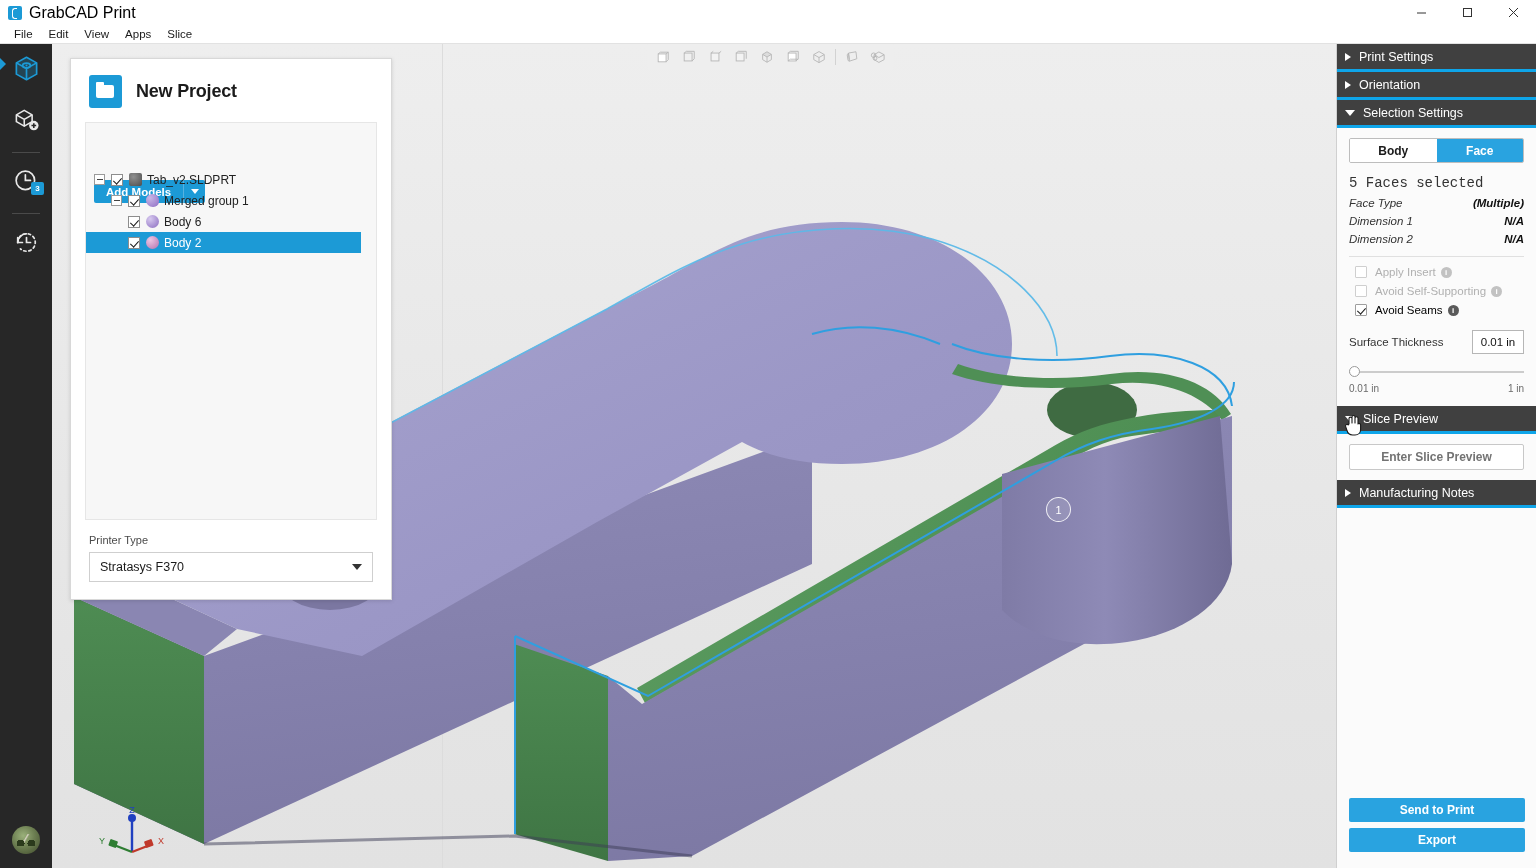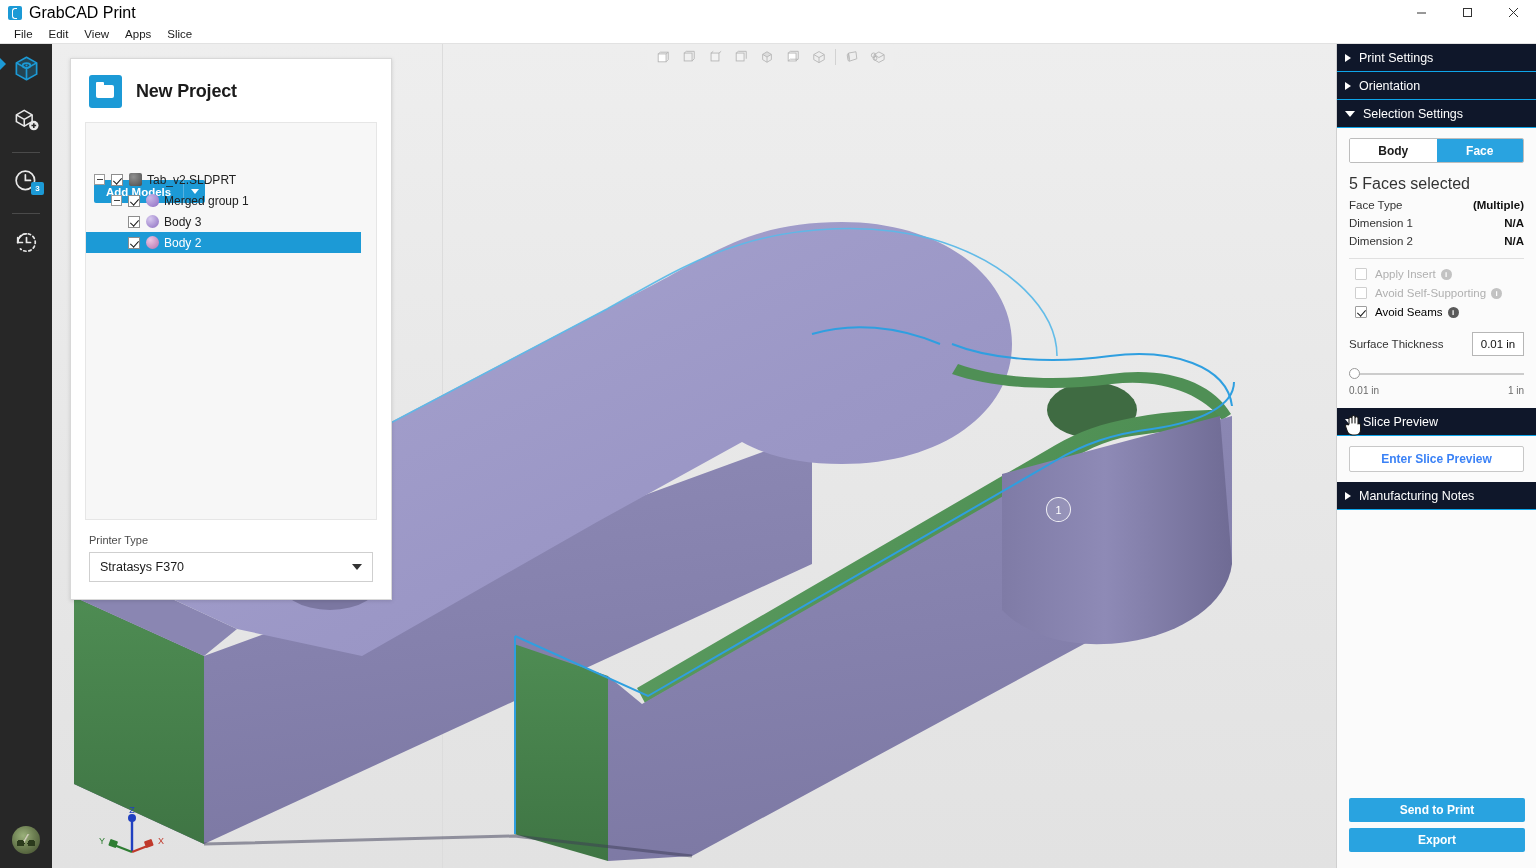--- a/index.html
+++ b/index.html
@@ -199,44 +199,44 @@
     background: rgba(255,255,255,.12);
     color: #fff; font-size: 11px; display: flex; align-items: center; justify-content: center;
   }
 
   
   .right-panel {
     position: absolute; right: 0; top: 44px; width: 200px; height: 824px;
     background: #fbfbfb; border-left: 1px solid #d0d0d0;
   }
   .sec-header {
-    height: 28px; background: #0f172a; color: #fff; font-size: 12.5px;
+    height: 28px; background: #404040; color: #fff; font-size: 12.5px;
     display: flex; align-items: center; padding-left: 8px;
-    border-bottom: 1px solid #0ea5e9;
+    border-bottom: 3px solid #0ea5e9;
   }
   .tri {
     width: 0; height: 0; margin-right: 8px; flex: none;
     border-top: 4.5px solid transparent; border-bottom: 4.5px solid transparent;
     border-left: 6px solid #fff;
   }
   .tri.open {
     border-left: 5px solid transparent; border-right: 5px solid transparent;
     border-top: 6px solid #fff; border-bottom: none;
   }
   .sec-body { background: #fbfbfb; padding: 10px 12px 12px 12px; }
 
   .seg { display: flex; height: 25px; border: 1px solid #bdbdbd; border-radius: 2px; overflow: hidden; }
   .seg-item {
     flex: 1; display: flex; align-items: center; justify-content: center;
     font-size: 12px; font-weight: bold; background: #fff; color: #1a1a1a;
   }
   .seg-item.active { background: #29a3e0; color: #fff; }
 
-  .sel-count { font-size: 16px; color: #333; margin-top: 12px; }
-  .kv { display: flex; justify-content: space-between; font-size: 11.5px; margin-top: 6px; color: #333; }
+  .sel-count { font-size: 14px; color: #333; margin-top: 12px; font-family: Liberation Mono, monospace; }
+  .kv { display: flex; justify-content: space-between; font-size: 11.5px; margin-top: 6px; color: #333; font-style: italic; }
   .kv .v { font-weight: bold; color: #111; margin-left: 21px; }
   .hr { height: 1px; background: #e0e0e0; margin: 11px 0 9px; }
 
   .chk-row { display: flex; align-items: center; margin: 7px 0 0 6px; font-size: 11.5px; }
   .chk {
     width: 12px; height: 12px; border: 1px solid #9e9e9e; background: #fff;
     margin-right: 8px; flex: none; position: relative; border-radius: 1px;
   }
   .chk.on::after {
     content: ""; position: absolute; left: 3px; top: 1px; width: 4px; height: 7px;
@@ -261,21 +261,21 @@
   .slider-track { position: absolute; left: 0; right: 0; top: 5px; height: 2px; background: #ccc; }
   .slider-knob {
     position: absolute; left: 0; top: 0; width: 11px; height: 11px; border-radius: 50%;
     background: #fff; border: 1.5px solid #9a9a9a;
   }
   .slider-ends { display: flex; justify-content: space-between; font-size: 10px; color: #6a6a6a; margin-top: 5px; }
 
   .ghost-btn {
     margin: 10px 12px; height: 26px; border: 1px solid #c8c8c8; background: #fff;
     display: flex; align-items: center; justify-content: center;
-    font-size: 12px; font-weight: bold; color: #3b82f6; border-radius: 2px;
+    font-size: 12px; font-weight: bold; color: #737373; border-radius: 2px;
   }
 
   .bottom-actions { position: absolute; left: 0; bottom: 10px; width: 200px; padding: 0 12px; }
   .prim-btn {
     height: 24px; background: #29a3e0; color: #fff; font-size: 12px; font-weight: bold;
     display: flex; align-items: center; justify-content: center; border-radius: 2px;
     margin-bottom: 6px;
   }
 
   .cursor-hand { position: absolute; left: 1344px; top: 414px; width: 18px; height: 22px; }
@@ -601,21 +601,21 @@
       <div class="tree-row indent1">
         <span class="expander"></span>
         <span class="cbox"></span>
         <span class="tn-icon ico-merged"></span>
         <span>Merged group 1</span>
       </div>
 
       <div class="tree-row indent2">
         <span class="cbox"></span>
         <span class="tn-icon ico-body1"></span>
-        <span>Body 3</span>
+        <span>Body 6</span>
       </div>
 
       <div class="tree-row indent2 selected">
         <span class="cbox"></span>
         <span class="tn-icon ico-body2"></span>
         <span>Body 2</span>
       </div>
 
     </div>
   </div>

